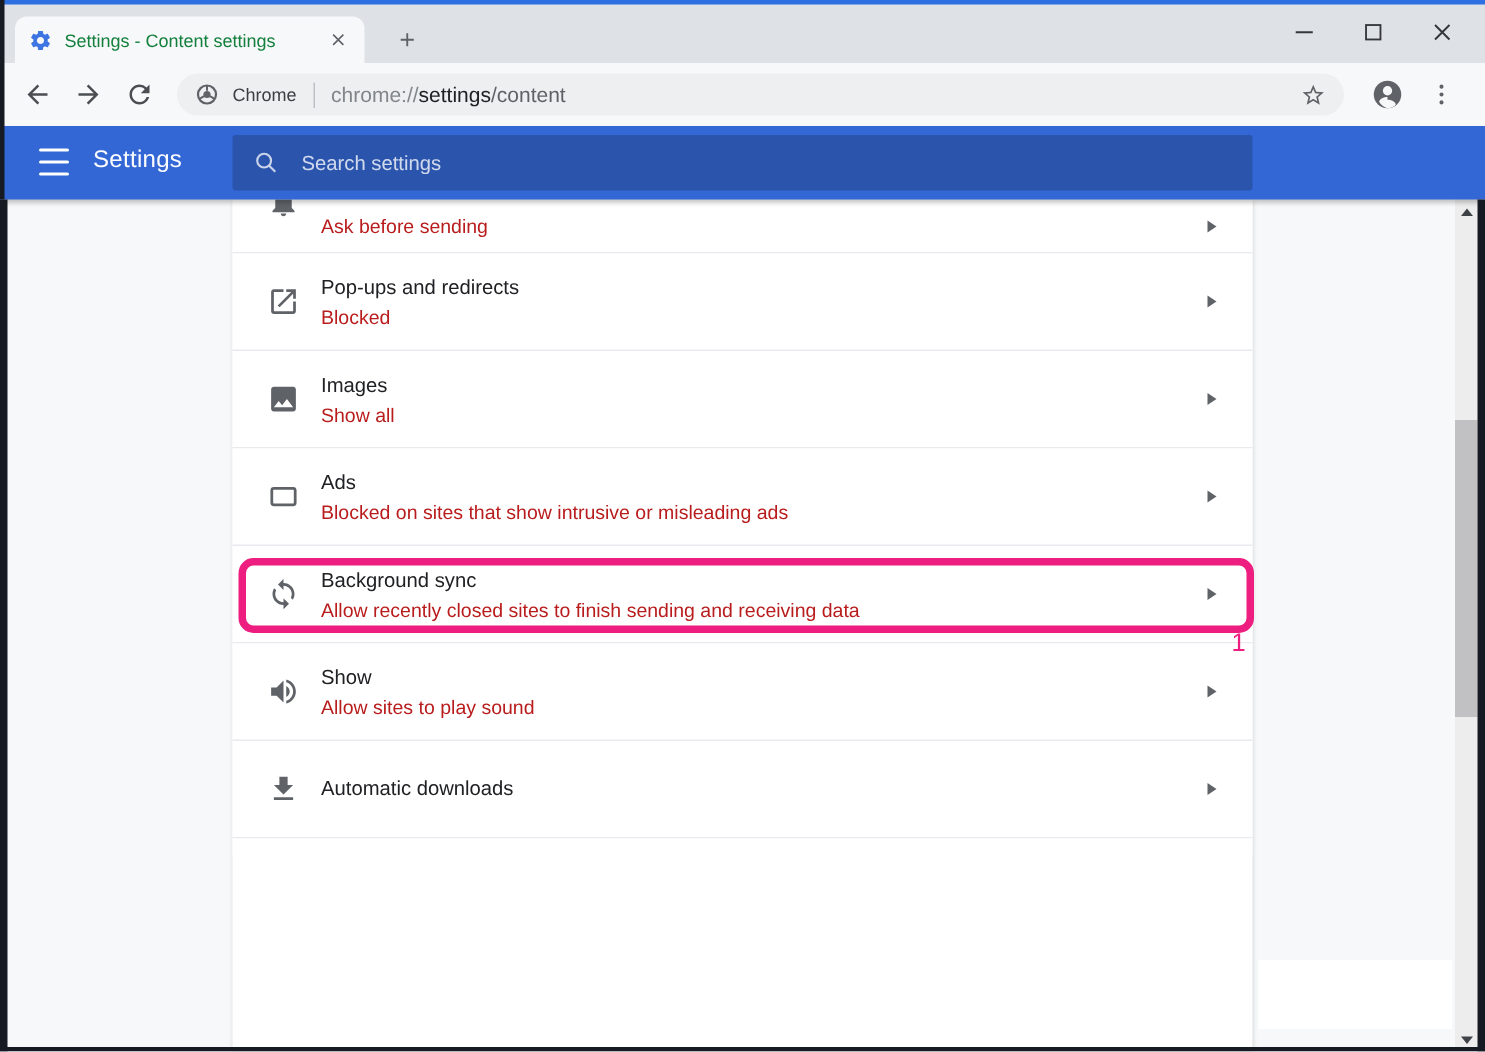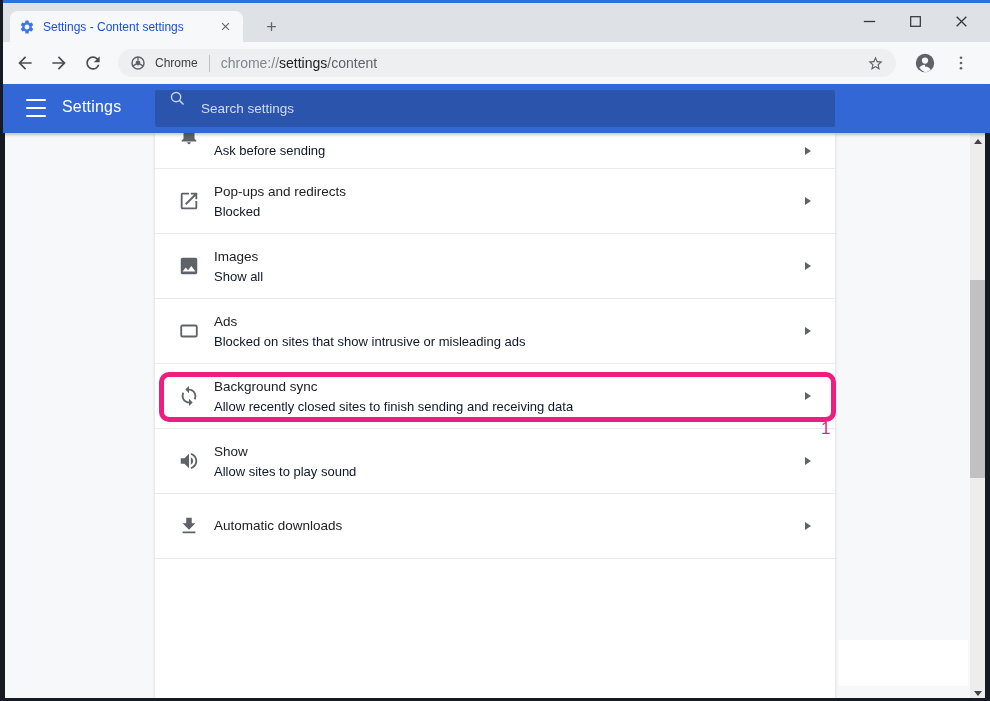--- a/index.html
+++ b/index.html
@@ -6,21 +6,21 @@
   body{width:990px;height:701px;position:relative;overflow:hidden;
        font-family:"Liberation Sans",sans-serif;background:#f7f8f9}
 
   
   #titlebar{position:absolute;left:0;top:0;width:990px;height:42px;background:#dee1e6}
   #top-accent{position:absolute;left:0;top:0;width:990px;height:3px;background:#2e6fe1}
   #tab{position:absolute;left:10px;top:11px;width:233px;height:31px;background:#f7f8fa;
        border-radius:8px 8px 0 0;display:flex;align-items:center;padding:0 9px;box-sizing:border-box}
   .favicon{width:16px;height:16px;flex:0 0 16px}
   .favicon svg{width:16px;height:16px;display:block}
-  #tab-title{flex:1;font-size:12px;color:#1d4ed8;margin-left:8px;white-space:nowrap;overflow:hidden}
+  #tab-title{flex:1;font-size:12px;color:#15803d;margin-left:8px;white-space:nowrap;overflow:hidden}
   .small-icon-btn{width:17px;height:17px;flex:0 0 17px;display:flex;align-items:center;justify-content:center}
   .small-icon-btn svg{width:13px;height:13px}
   #new-tab{position:absolute;left:259px;top:14px;width:24px;height:24px;display:flex;align-items:center;justify-content:center}
   #new-tab svg{width:15px;height:15px}
   #win-controls{position:absolute;right:6px;top:3px;height:37px;display:flex}
   .win-btn{width:46px;height:100%;display:flex;align-items:center;justify-content:center}
   .win-btn svg{width:21px;height:21px}
 
   
   #toolbar{position:absolute;left:0;top:42px;width:990px;height:42px;background:#f7f8fa;
@@ -44,37 +44,37 @@
   #menu-btn svg{width:18px;height:18px}
 
   
   #settings-header{position:absolute;left:0;top:84px;width:990px;height:49px;background:#3367d6;
                    box-shadow:0 2px 3px rgba(0,0,0,.22);z-index:5}
   #hamburger{position:absolute;left:26px;top:15px;width:20px;height:18px;display:flex;
              flex-direction:column;justify-content:space-between}
   #hamburger span{display:block;height:2px;background:#fff;border-radius:1px}
   #settings-title{position:absolute;left:62px;top:14px;font-size:16px;color:#fff;font-weight:500;letter-spacing:.2px}
   #search-box{position:absolute;left:155px;top:6px;width:680px;height:37px;background:#2b55ad;
-              border-radius:2px;display:flex;padding:0 14px;box-sizing:border-box}
+              border-radius:2px;display:flex;align-items:center;padding:0 14px;box-sizing:border-box}
   #search-box svg{width:17px;height:17px;flex:0 0 17px}
   #search-input{flex:1;background:transparent;border:none;outline:none;color:#fff;
                 font-size:13.5px;margin-left:13px;font-family:"Liberation Sans",sans-serif}
   #search-input::placeholder{color:rgba(255,255,255,.78)}
 
   
   #content{position:absolute;left:0;top:133px;width:990px;height:568px;background:#f7f8f9}
   #card{position:absolute;left:155px;top:0;width:680px;height:568px;background:#fff;
         box-shadow:0 1px 3px rgba(0,0,0,.16)}
   .row{display:flex;align-items:center;height:65px;padding:0 24px 0 23px;box-sizing:border-box;
        border-bottom:1px solid #e8eaed;overflow:hidden;background:#fff}
   .row-icon{width:22px;height:22px;flex:0 0 22px}
   .row-icon svg{width:22px;height:22px;display:block}
   .row-text{margin-left:14px;display:flex;flex-direction:column;min-width:0}
   .row-title{font-size:13.5px;color:#202124;line-height:20px}
-  .row-sub{font-size:13px;color:#0f172a;line-height:19px}
+  .row-sub{font-size:13px;color:#b91c1c;line-height:19px}
   .chevron{margin-left:auto;width:0;height:0;border-left:6px solid #5f6368;
            border-top:4.5px solid transparent;border-bottom:4.5px solid transparent;flex:0 0 auto}
   .row.partial{height:36px}
   .row.partial .row-icon{align-self:flex-start;margin-top:-9px}
   .row.filler{height:11px;border-bottom:none}
 
   
   #highlight{position:absolute;left:159px;top:239px;width:677px;height:50px;box-sizing:border-box;
              border:5px solid #ed1e7f;border-radius:10px;pointer-events:none;z-index:6}
   #annotation-label{position:absolute;left:821px;top:286px;font-size:17px;font-weight:500;

